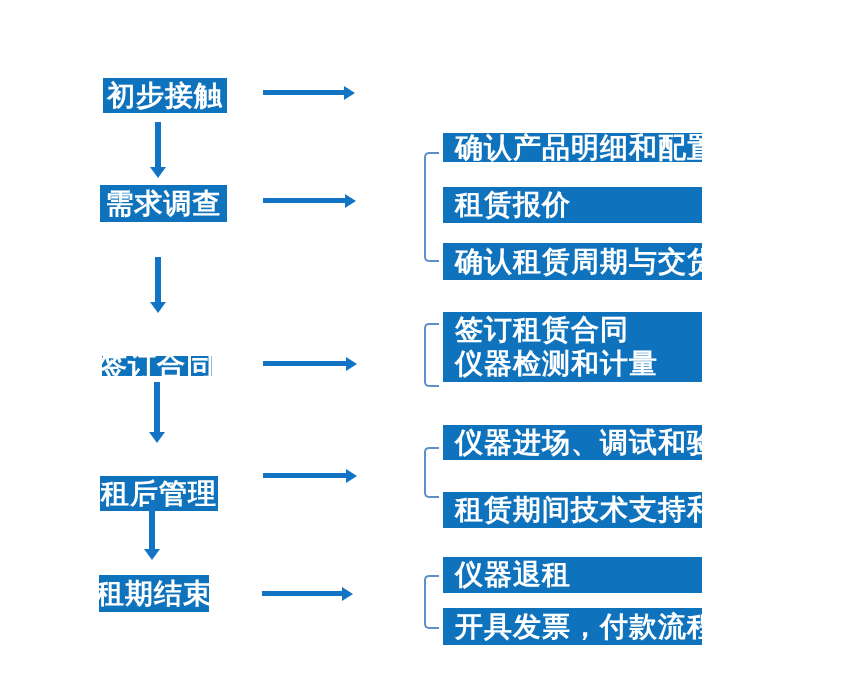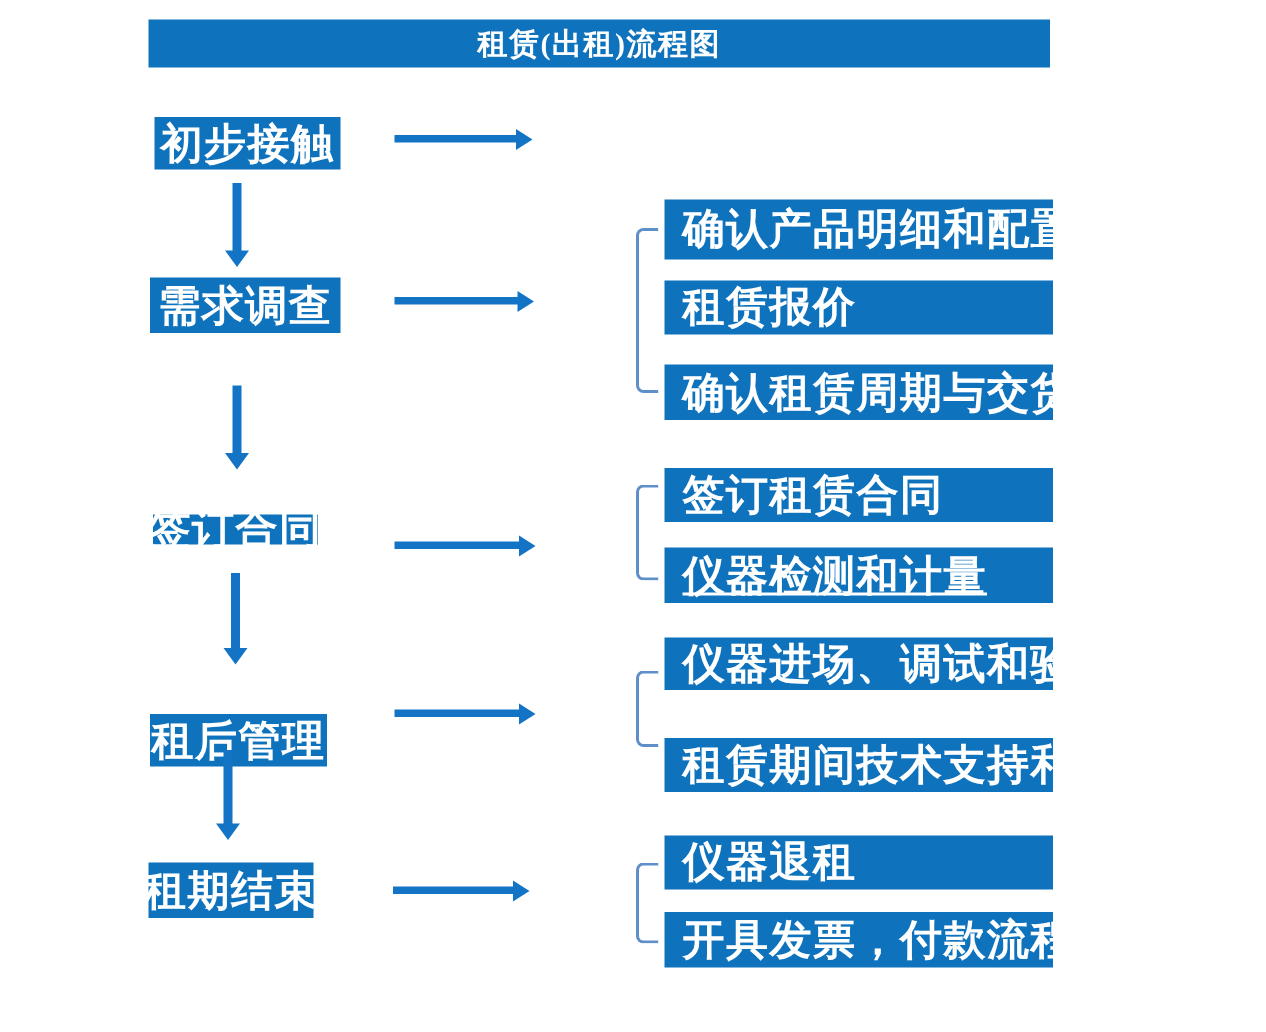--- a/index.html
+++ b/index.html
@@ -16,31 +16,31 @@
   .box.center { justify-content:center; }
   .box.leftpad { padding-left:12px; }
   .title-bar {
     position:absolute; left:99px; top:13px; width:601px; height:32px;
     background:#0e72bc; color:#ffffff; display:flex; align-items:center;
     justify-content:center; font-size:20px; letter-spacing:1px;
   }
   
   .s0 { left:103px; top:78px;  width:124px; height:35px; }
   .s1 { left:100px; top:185px; width:127px; height:37px; }
-  .s2 { left:102px; top:343px; width:110px; height:20px; }
+  .s2 { left:102px; top:356px; width:110px; height:20px; }
   .s3 { left:100px; top:476px; width:118px; height:35px; }
   .s4 { left:99px;  top:575px; width:110px; height:37px; }
   
   .r  { left:443px; width:259px; }
   .r0 { top:78px;  height:35px; }
-  .r1 { top:133px; height:40px; }
+  .r1 { top:133px; height:29px; }
   .r2 { top:187px; height:36px; }
   .r3 { top:243px; height:37px; }
   .r4 { top:312px; height:36px; }
-  .r5 { top:365px; height:37px;text-decoration:underline; }
+  .r5 { top:345px; height:37px; }
   .r6 { top:425px; height:35px; }
   .r7 { top:492px; height:36px; }
   .r8 { top:557px; height:36px; }
   .r9 { top:608px; height:37px; }
   
   .bracket {
     position:absolute; left:424px; width:15px; box-sizing:border-box;
     border-left:2px solid #5f8fc9; border-top:2px solid #5f8fc9;
     border-bottom:2px solid #5f8fc9; border-radius:5px 0 0 5px;
   }
@@ -72,21 +72,20 @@
   .v0 { left:150px; top:122px; height:56px; }
   .v1 { left:150px; top:257px; height:56px; }
   .v2 { left:149px; top:382px; height:61px; }
   .v3 { left:144px; top:500px; height:60px; }
 </style>
 </head>
 <body>
 
 <div class="canvas">
 
-  <div class="title-bar">租赁(出租)流程图</div>
 
   <div class="box center s0">初步接触</div>
   <div class="box center s1">需求调查</div>
   <div class="box center s2">签订合同</div>
   <div class="box center s3">租后管理</div>
   <div class="box center s4">租期结束</div>
 
   <div class="v-arrow v0">
       <div class="bar"></div>
       <div class="head"></div>

